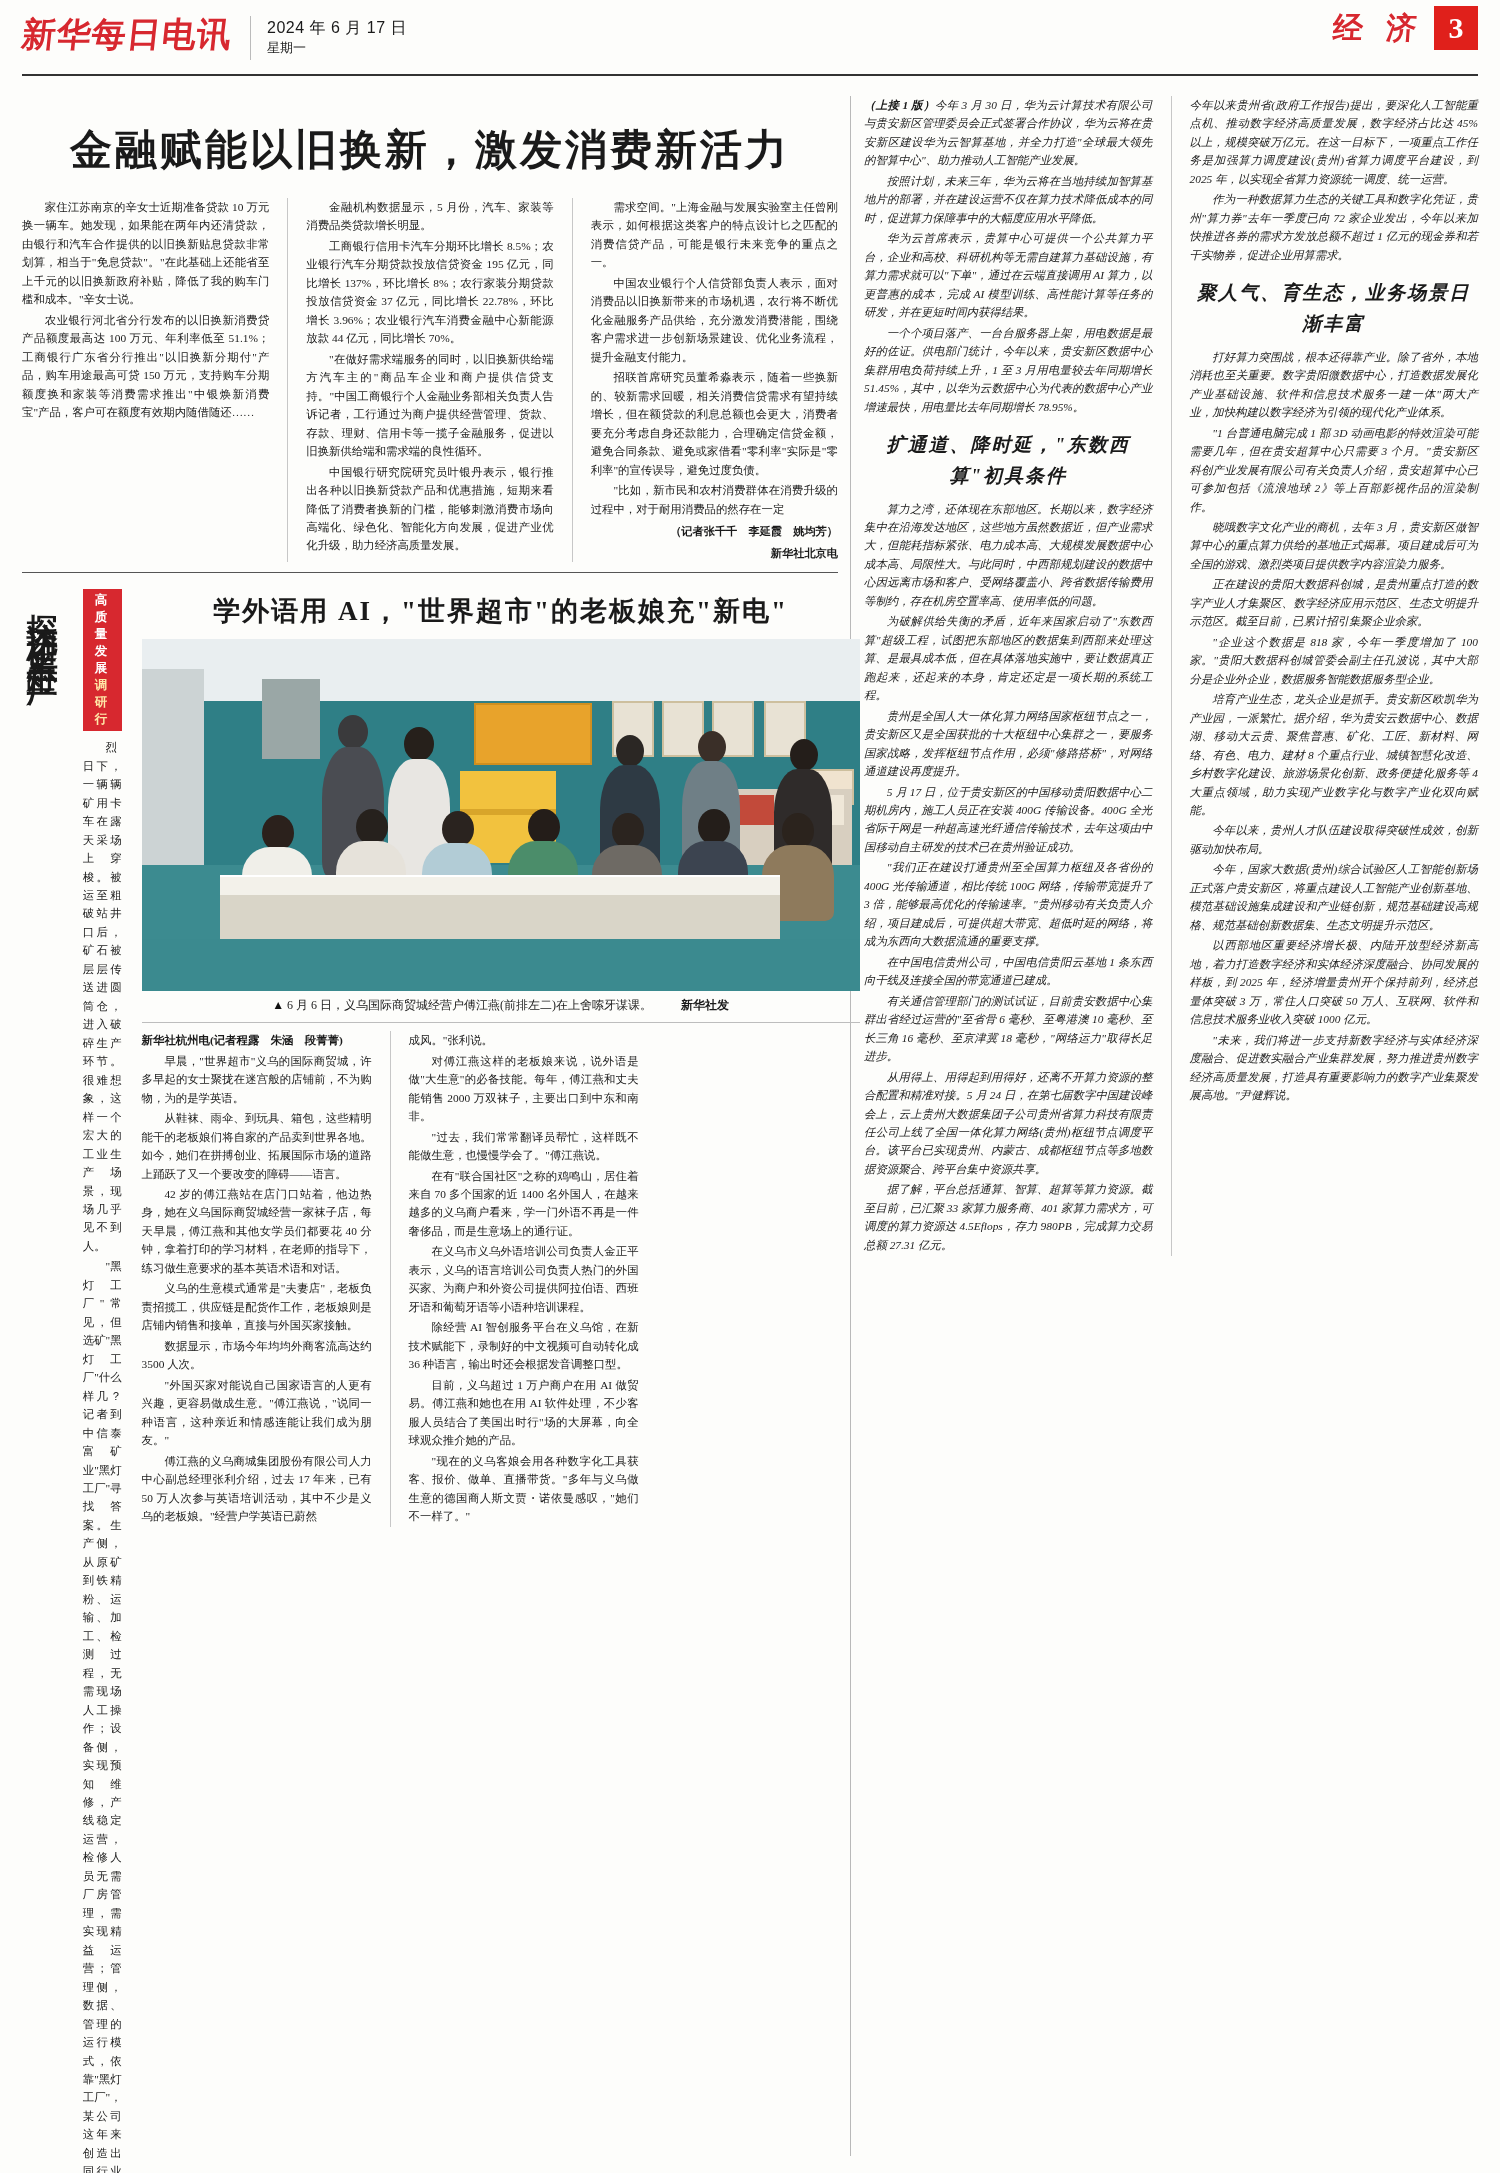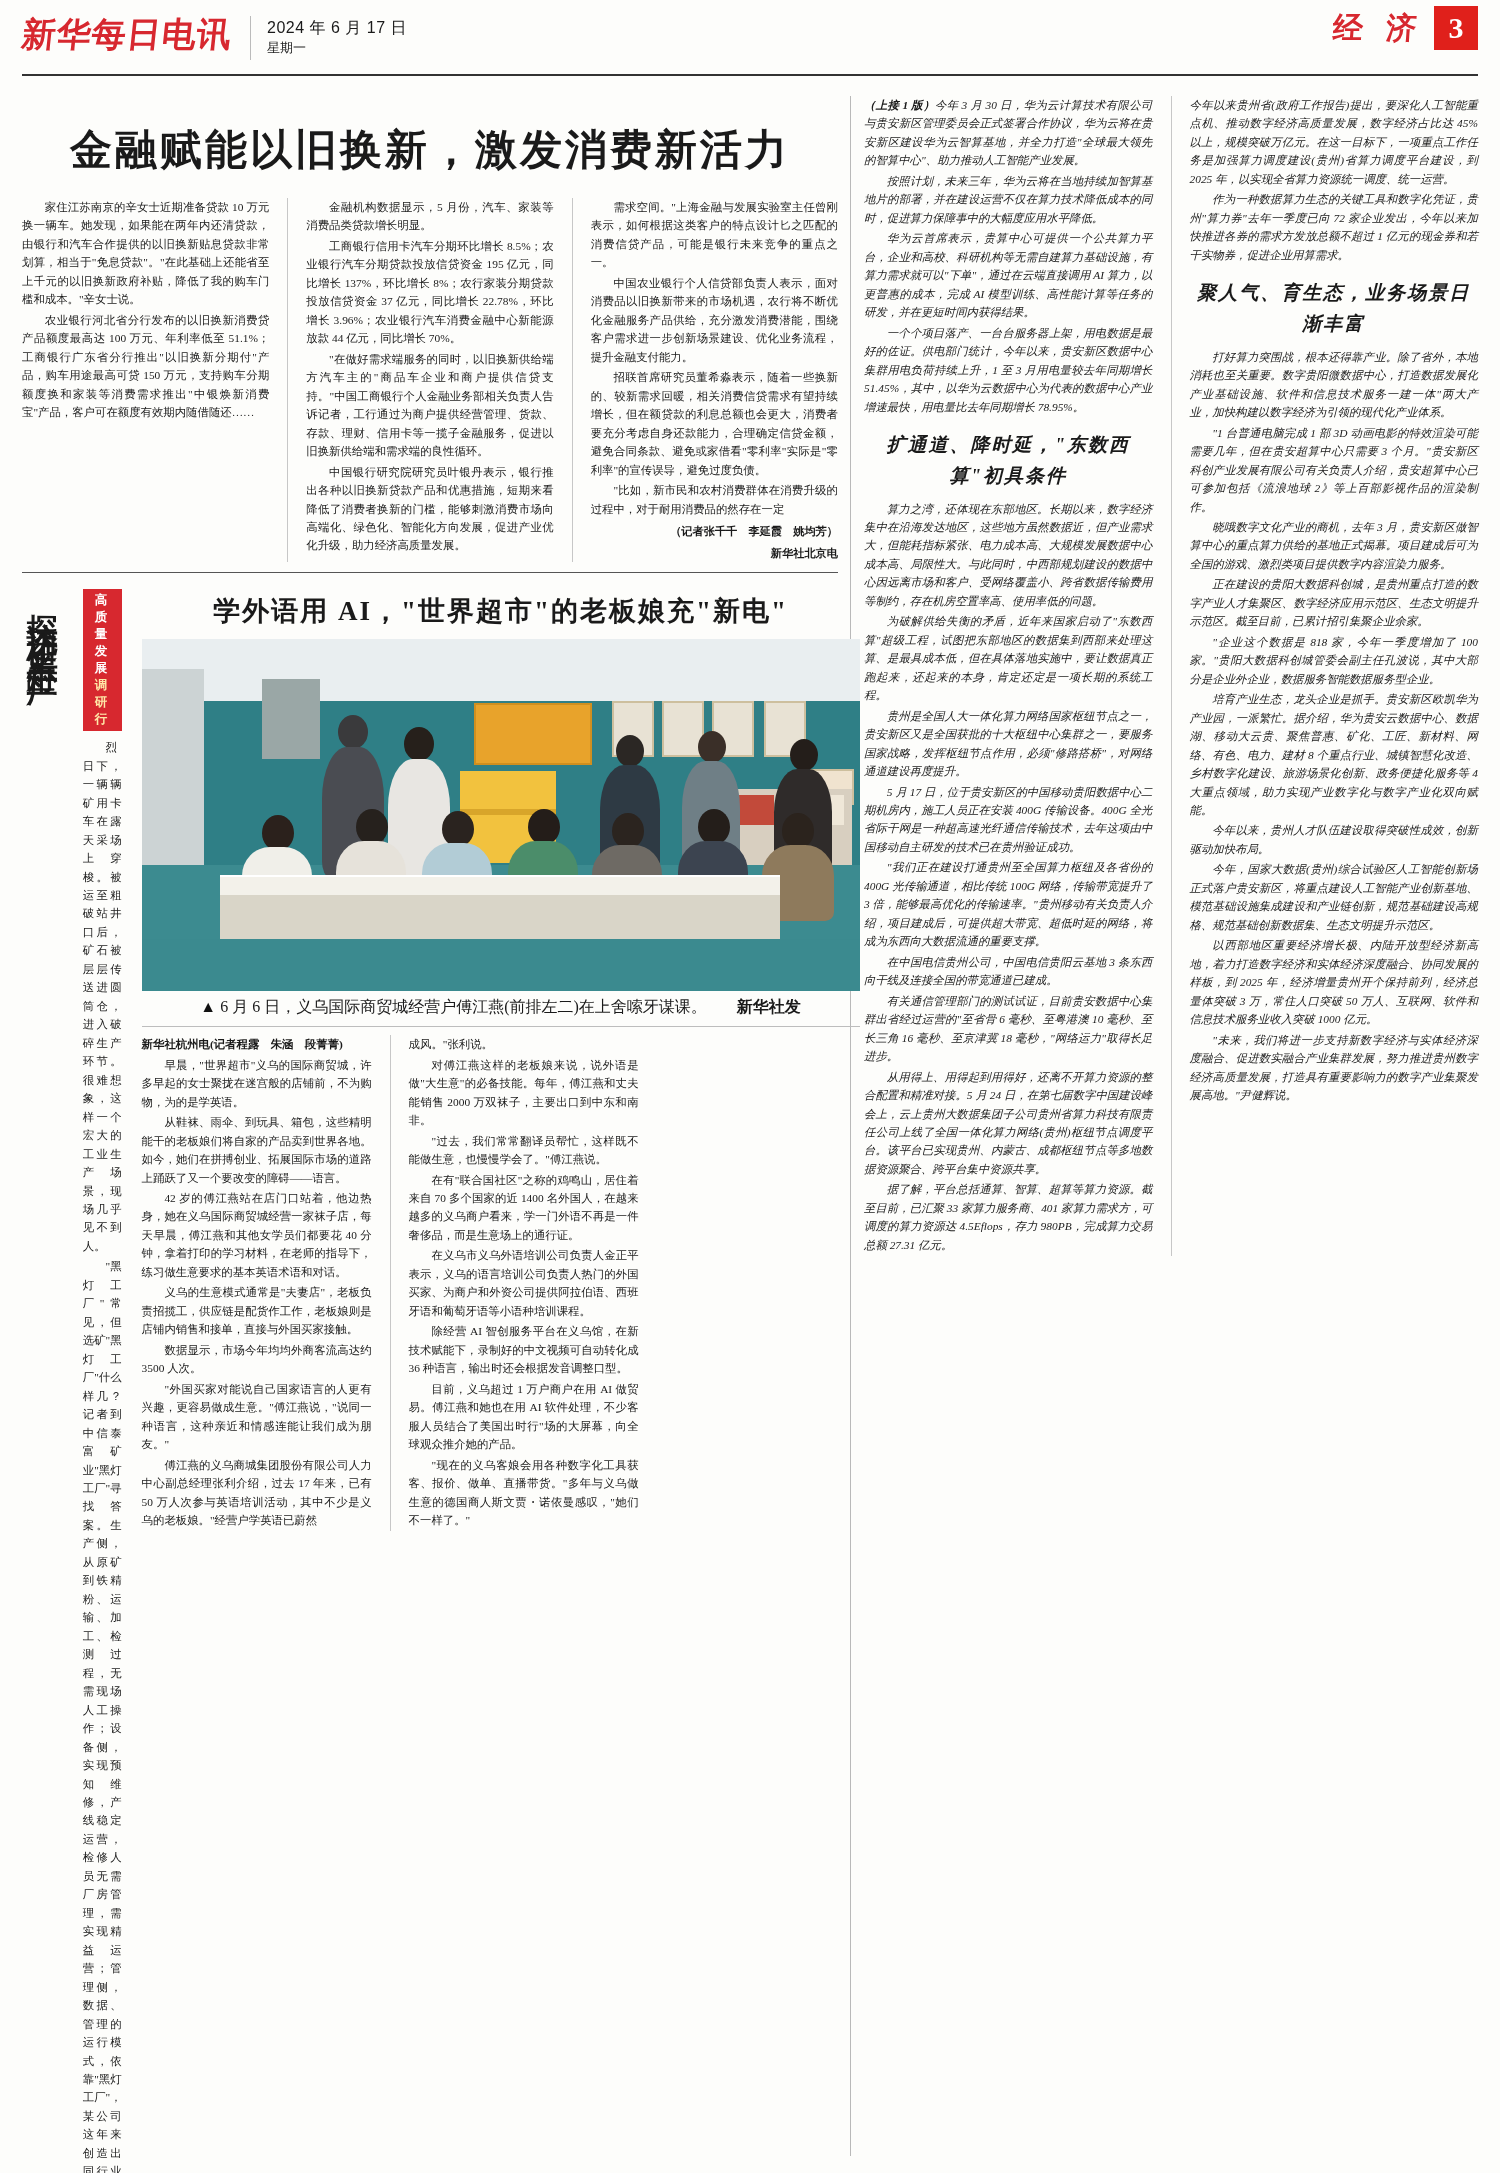--- a/index.html
+++ b/index.html
@@ -88,21 +88,21 @@
 
   
   .photo-head {
     text-align:center; font-size:27px; font-weight:bold; letter-spacing:2px;
     padding:4px 0 10px 0;
   }
   .photo {
     width:718px; height:352px; position:relative; overflow:hidden;
     background:linear-gradient(#dfe8ea,#cfd9dc);
   }
-  .caption { font-size:16px; text-align:center; padding:6px 0 2px 0; }
+  .caption { font-size:12px; text-align:center; padding:6px 0 2px 0; }
   .caption .tri { color:#111; }
   .caption .src { font-weight:bold; margin-left:26px; }
 
   
   .ph-wall { position:absolute; left:0; top:0; width:718px; height:226px; background:#2f7f86; }
   .ph-wall2 { position:absolute; left:0; top:0; width:718px; height:62px; background:#e9eef0; }
   .ph-ceil { position:absolute; left:0; top:0; width:718px; height:30px; background:#f2f5f6; }
   .ph-floor { position:absolute; left:0; top:226px; width:718px; height:126px; background:#3c8b90; }
   .ph-board { position:absolute; background:#f6e9c9; border:2px solid #e0cfa4; }
   .ph-frame { position:absolute; background:#e8e2d4; border:2px solid #cdbf9e; }
@@ -288,21 +288,21 @@
         <p>华为云首席表示，贵算中心可提供一个公共算力平台，企业和高校、科研机构等无需自建算力基础设施，有算力需求就可以"下单"，通过在云端直接调用 AI 算力，以更普惠的成本，完成 AI 模型训练、高性能计算等任务的研发，并在更短时间内获得结果。</p>
         <p>一个个项目落产、一台台服务器上架，用电数据是最好的佐证。供电部门统计，今年以来，贵安新区数据中心集群用电负荷持续上升，1 至 3 月用电量较去年同期增长 51.45%，其中，以华为云数据中心为代表的数据中心产业增速最快，用电量比去年同期增长 78.95%。</p>
 
         <div class="rr-head">扩通道、降时延，"东数西算"初具条件</div>
 
         <p>算力之湾，还体现在东部地区。长期以来，数字经济集中在沿海发达地区，这些地方虽然数据近，但产业需求大，但能耗指标紧张、电力成本高、大规模发展数据中心成本高、局限性大。与此同时，中西部规划建设的数据中心因远离市场和客户、受网络覆盖小、跨省数据传输费用等制约，存在机房空置率高、使用率低的问题。</p>
         <p>为破解供给失衡的矛盾，近年来国家启动了"东数西算"超级工程，试图把东部地区的数据集到西部来处理这算、是最具成本低，但在具体落地实施中，要让数据真正跑起来，还起来的本身，肯定还定是一项长期的系统工程。</p>
         <p>贵州是全国人大一体化算力网络国家枢纽节点之一，贵安新区又是全国获批的十大枢纽中心集群之一，要服务国家战略，发挥枢纽节点作用，必须"修路搭桥"，对网络通道建设再度提升。</p>
         <p>5 月 17 日，位于贵安新区的中国移动贵阳数据中心二期机房内，施工人员正在安装 400G 传输设备。400G 全光省际干网是一种超高速光纤通信传输技术，去年这项由中国移动自主研发的技术已在贵州验证成功。</p>
         <p>"我们正在建设打通贵州至全国算力枢纽及各省份的 400G 光传输通道，相比传统 100G 网络，传输带宽提升了 3 倍，能够最高优化的传输速率。"贵州移动有关负责人介绍，项目建成后，可提供超大带宽、超低时延的网络，将成为东西向大数据流通的重要支撑。</p>
-        <p>在中国电信贵州公司，中国电信贵阳云基地 3 条东西向干线及连接全国的带宽通道已建成。</p>
+        <p>在中国电信贵州公司，中国电信贵阳云基地 1 条东西向干线及连接全国的带宽通道已建成。</p>
         <p>有关通信管理部门的测试试证，目前贵安数据中心集群出省经过运营的"至省骨 6 毫秒、至粤港澳 10 毫秒、至长三角 16 毫秒、至京津冀 18 毫秒，"网络运力"取得长足进步。</p>
         <p>从用得上、用得起到用得好，还离不开算力资源的整合配置和精准对接。5 月 24 日，在第七届数字中国建设峰会上，云上贵州大数据集团子公司贵州省算力科技有限责任公司上线了全国一体化算力网络(贵州)枢纽节点调度平台。该平台已实现贵州、内蒙古、成都枢纽节点等多地数据资源聚合、跨平台集中资源共享。</p>
         <p>据了解，平台总括通算、智算、超算等算力资源。截至目前，已汇聚 33 家算力服务商、401 家算力需求方，可调度的算力资源达 4.5Eflops，存力 980PB，完成算力交易总额 27.31 亿元。</p>
       </div>
 
       <div class="sep"></div>
 
       <div class="c col">
         <p class="noind">今年以来贵州省(政府工作报告)提出，要深化人工智能重点机、推动数字经济高质量发展，数字经济占比达 45% 以上，规模突破万亿元。在这一目标下，一项重点工作任务是加强算力调度建设(贵州)省算力调度平台建设，到 2025 年，以实现全省算力资源统一调度、统一运营。</p>
         <p>作为一种数据算力生态的关键工具和数字化凭证，贵州"算力券"去年一季度已向 72 家企业发出，今年以来加快推进各券的需求方发放总额不超过 1 亿元的现金券和若干实物券，促进企业用算需求。</p>

